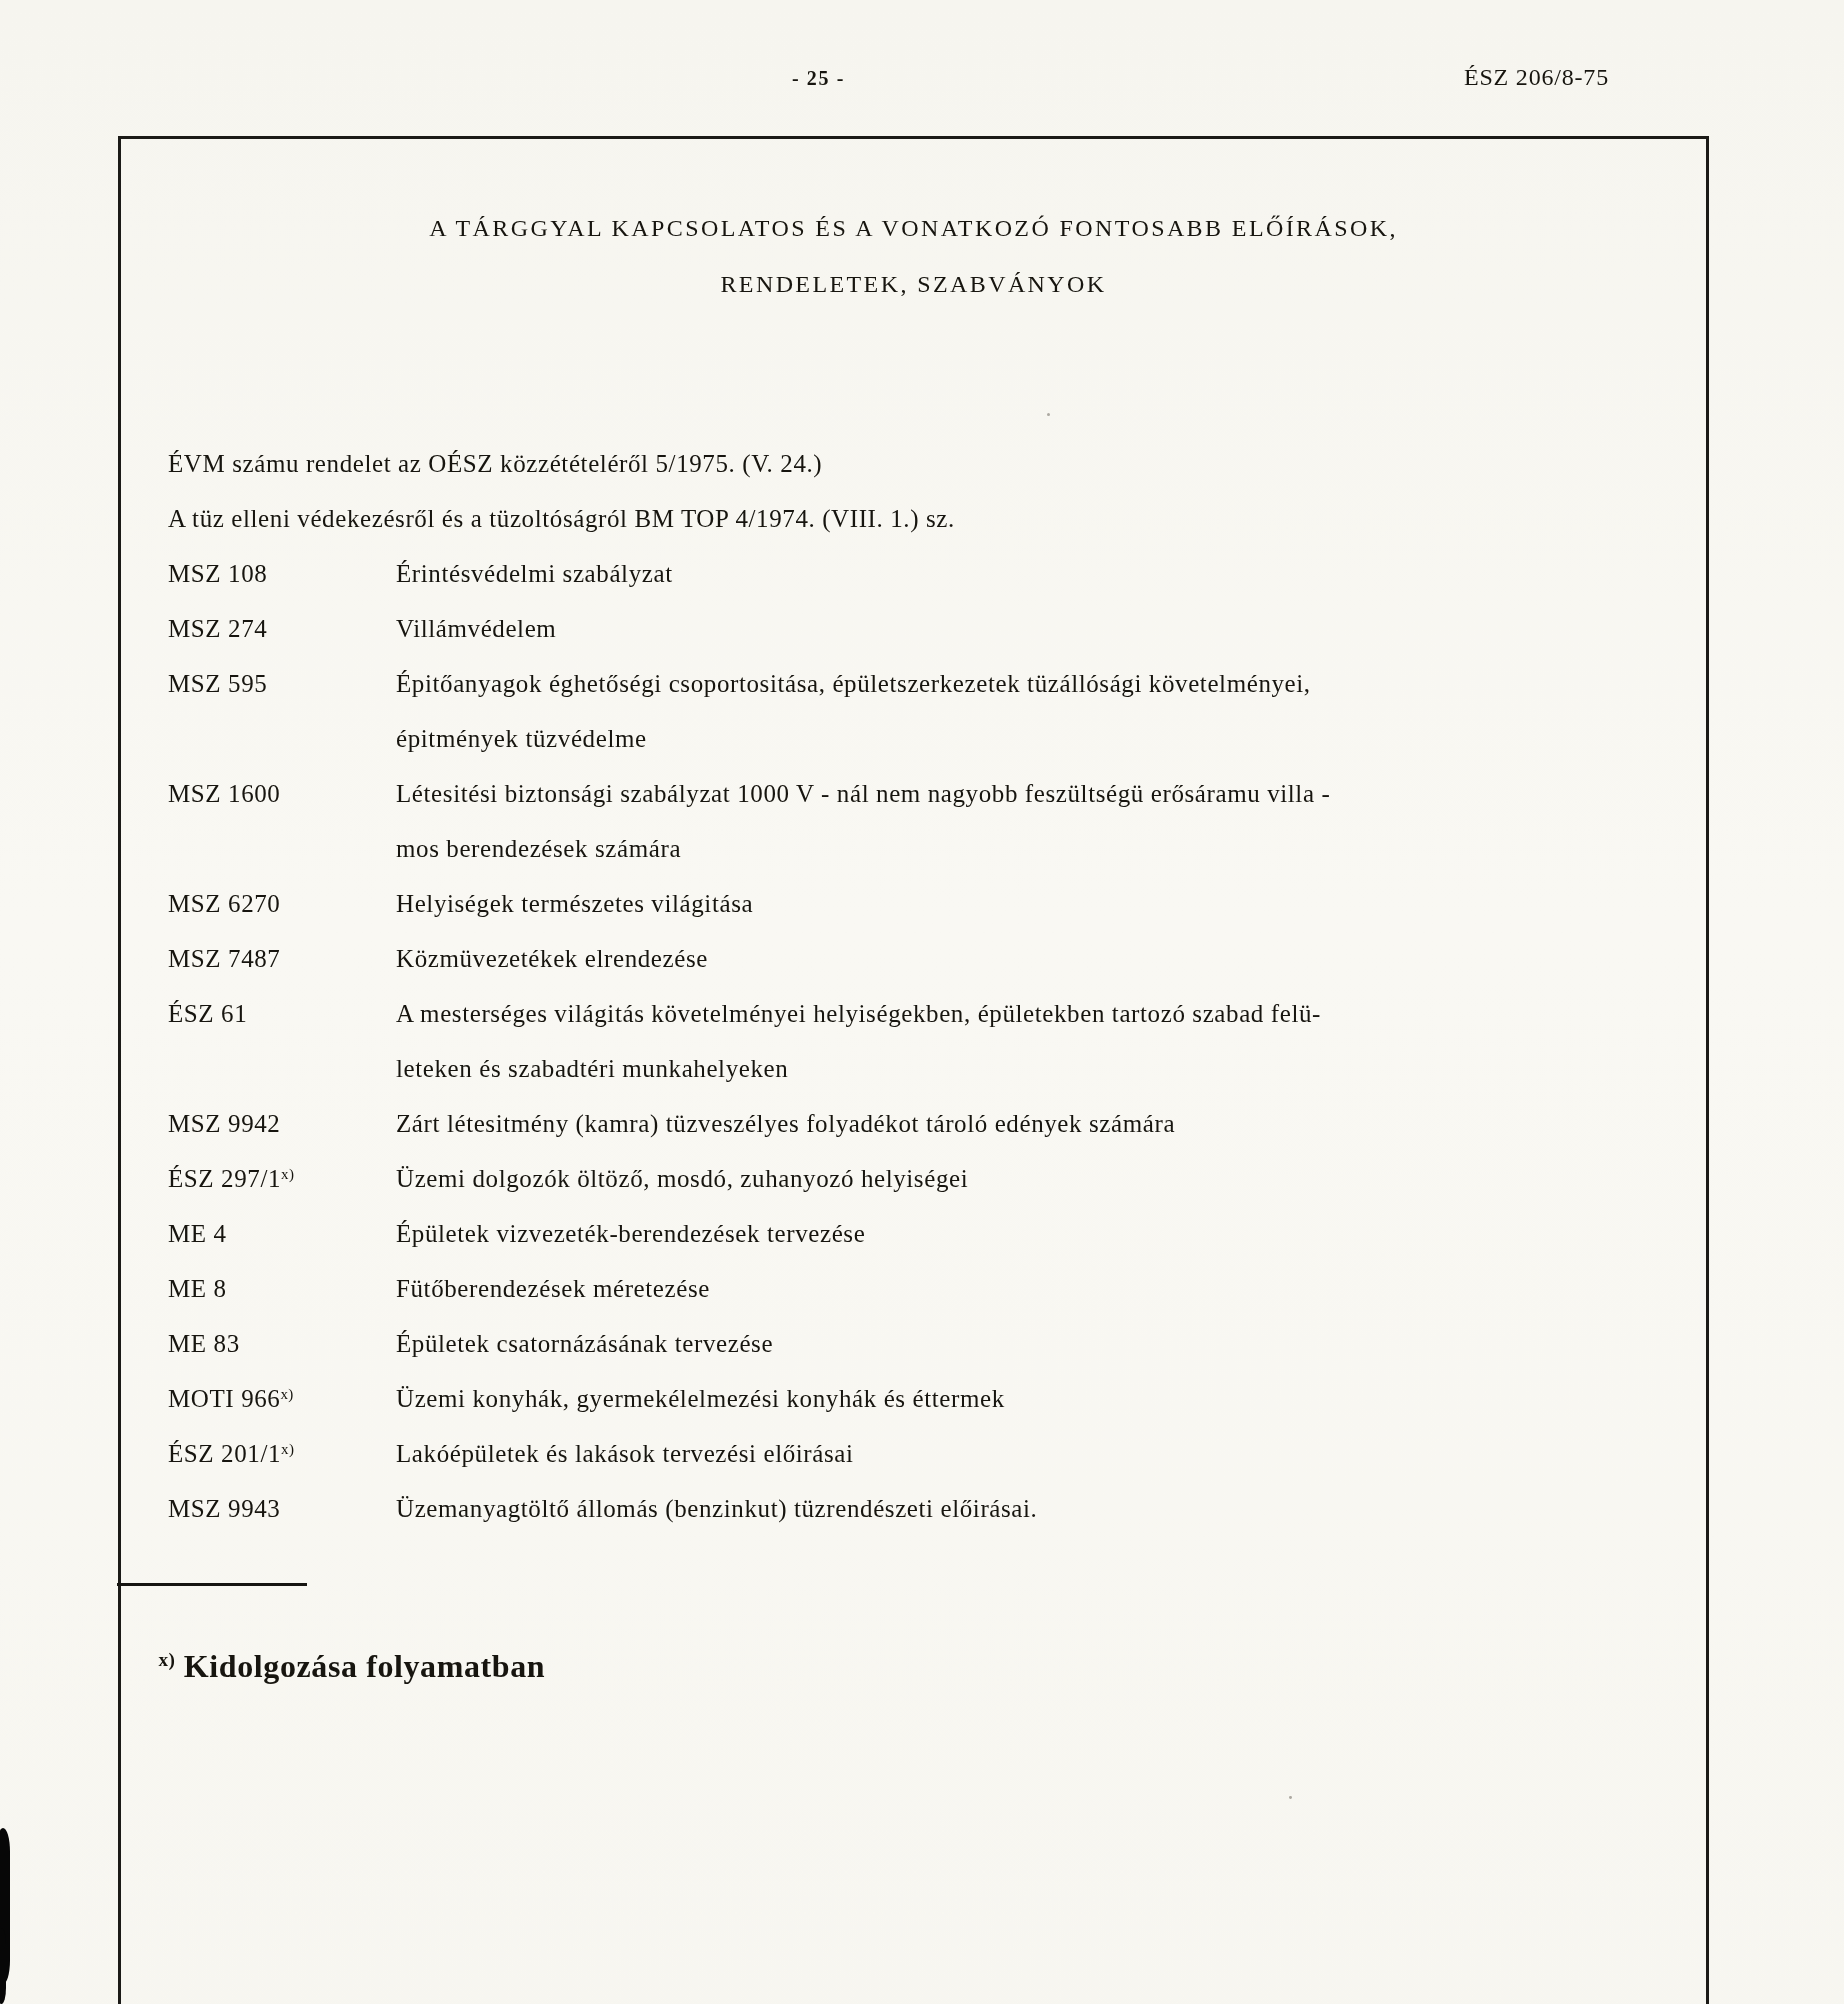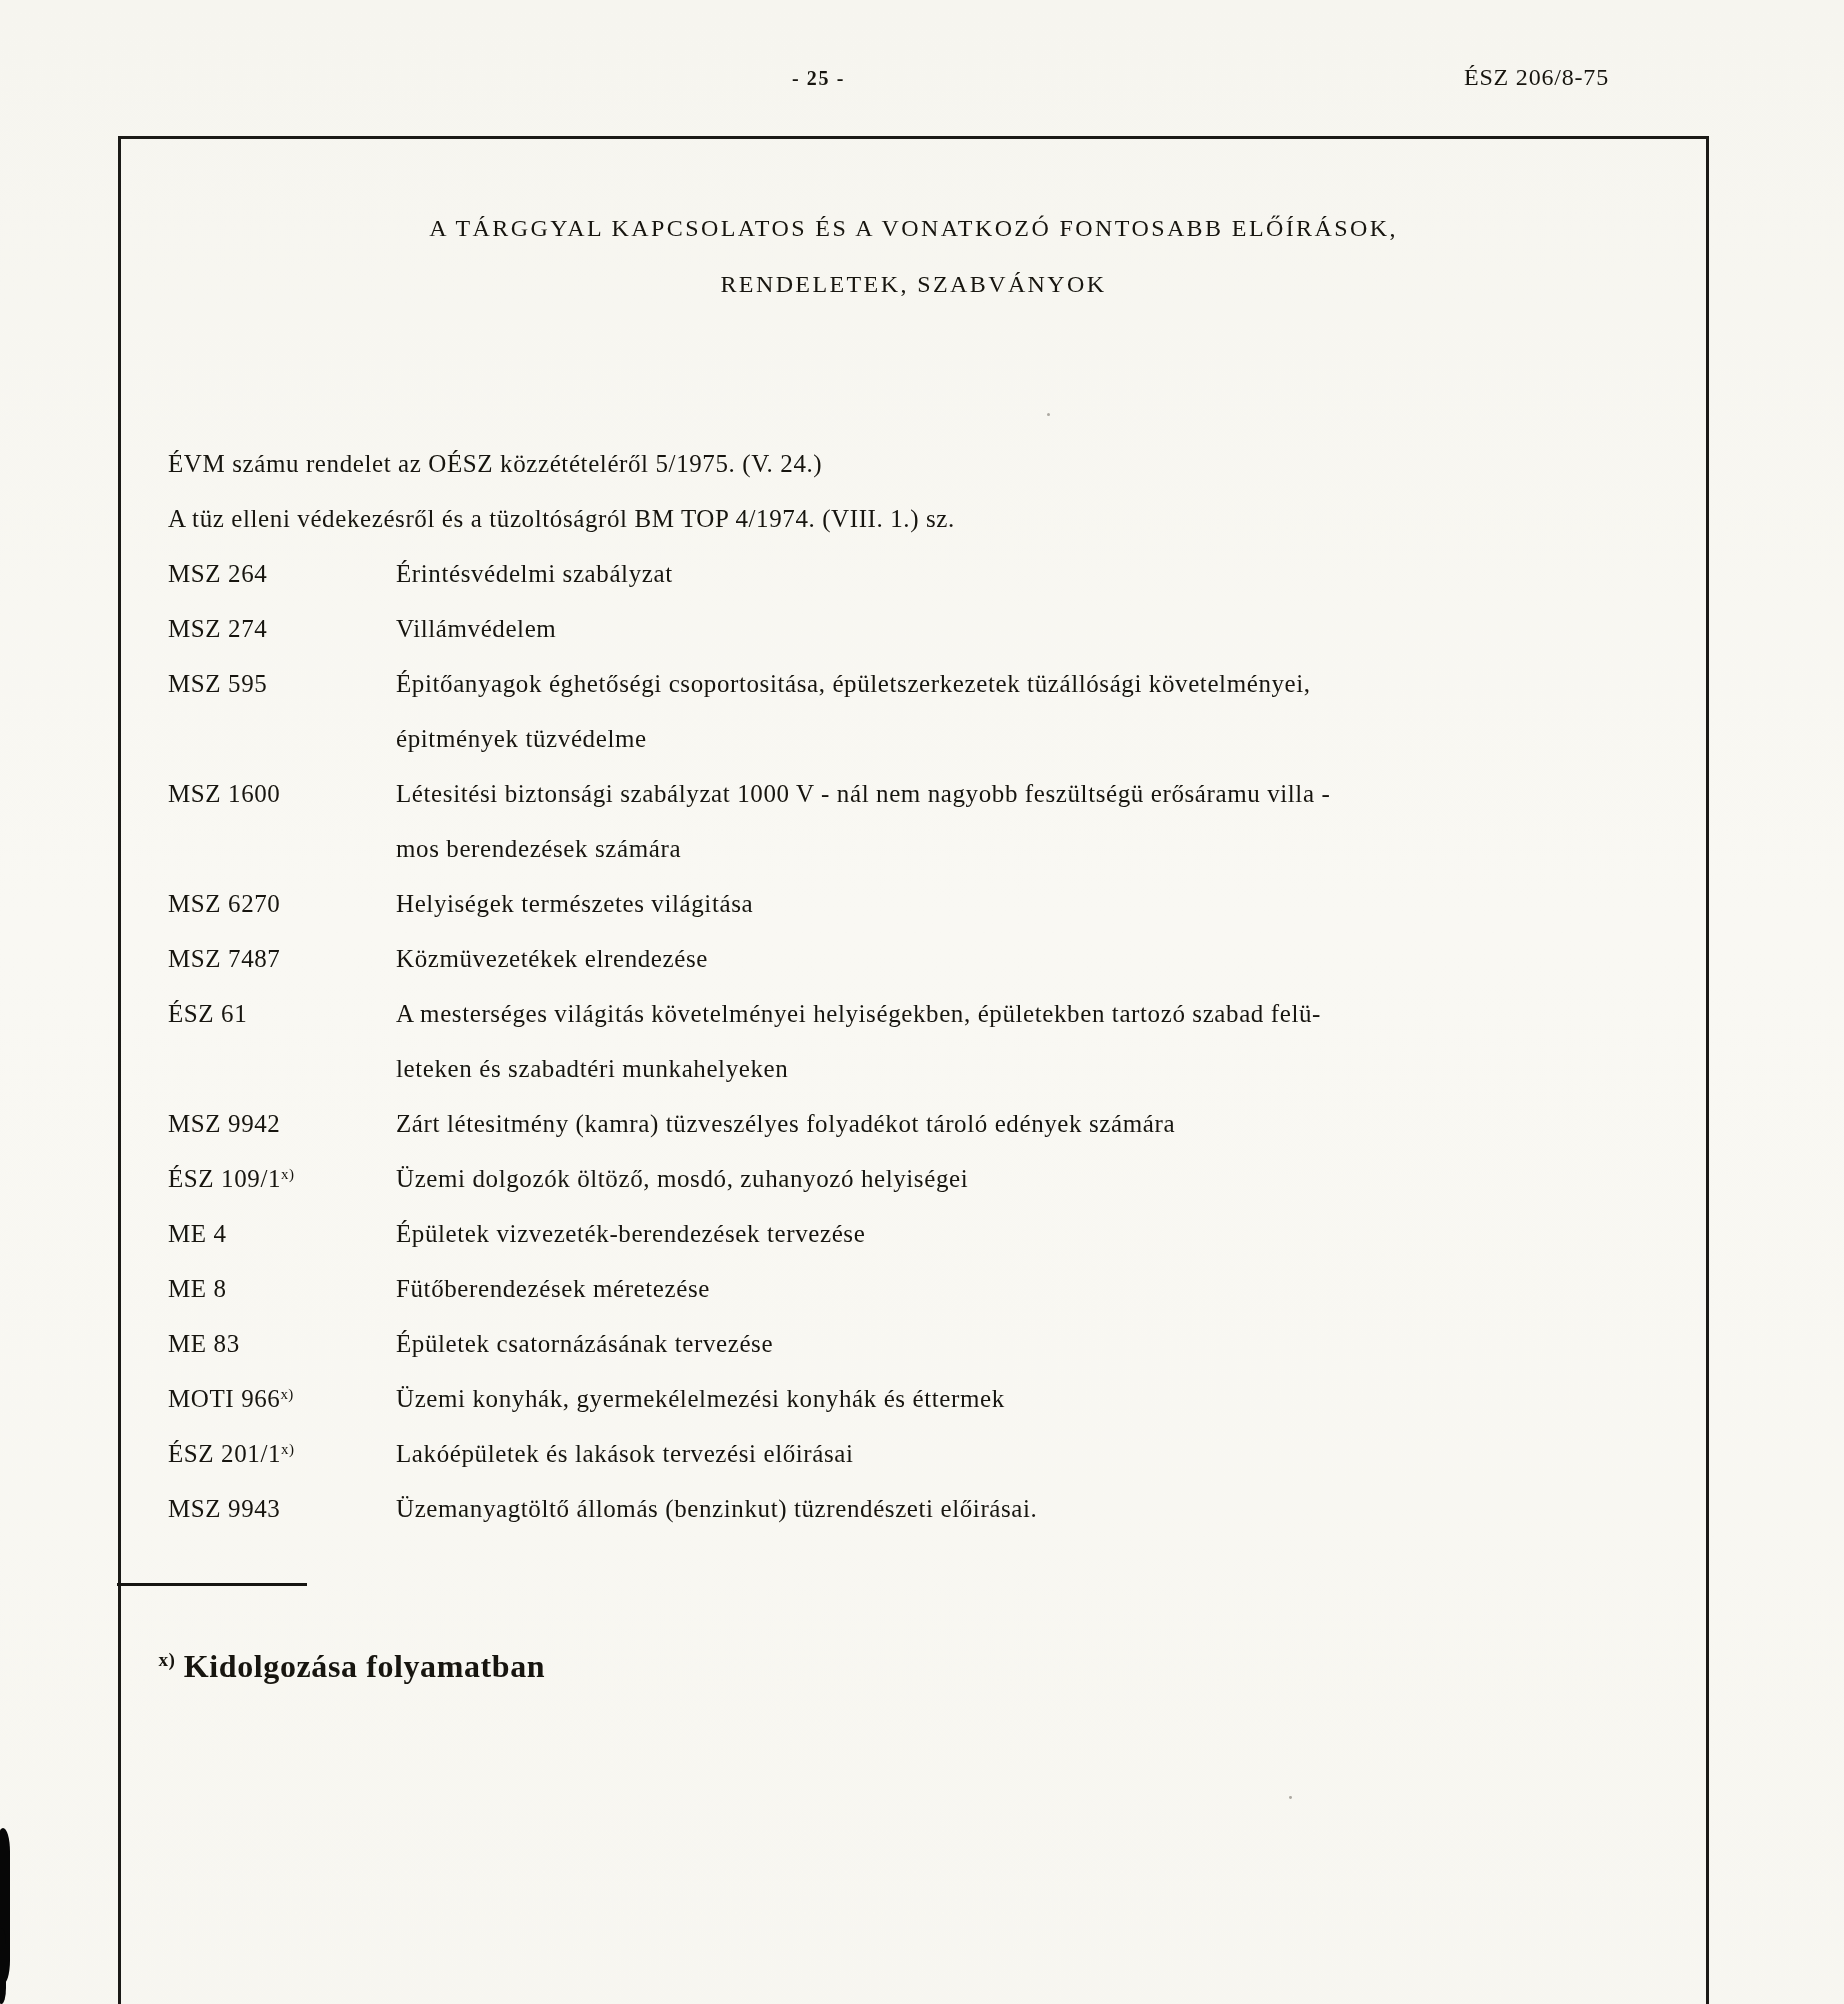--- a/index.html
+++ b/index.html
@@ -139,21 +139,21 @@
     <div class="intro-block">
 
     <div class="text-line">ÉVM számu rendelet az OÉSZ közzétételéről 5/1975. (V. 24.)</div>
         <div class="text-line">A tüz elleni védekezésről és a tüzoltóságról BM TOP 4/1974. (VIII. 1.) sz.</div>
       </div>
 
     <div class="standards-list">
 
   <div class="std-row">
     <div class="std-code">
-      <span>MSZ 264</span>
+      <span>MSZ 108</span>
     </div>
     <div class="std-desc">
             <div class="text-line">Érintésvédelmi szabályzat</div>
           </div>
   </div>
 
   <div class="std-row">
     <div class="std-code">
       <span>MSZ 274</span>
     </div>
@@ -214,21 +214,21 @@
     <div class="std-code">
       <span>MSZ 9942</span>
     </div>
     <div class="std-desc">
             <div class="text-line">Zárt létesitmény (kamra) tüzveszélyes folyadékot tároló edények számára</div>
           </div>
   </div>
 
   <div class="std-row">
     <div class="std-code">
-      <span>ÉSZ 109/1</span><span class="sup">x)</span>
+      <span>ÉSZ 297/1</span><span class="sup">x)</span>
     </div>
     <div class="std-desc">
             <div class="text-line">Üzemi dolgozók öltöző, mosdó, zuhanyozó helyiségei</div>
           </div>
   </div>
 
   <div class="std-row">
     <div class="std-code">
       <span>ME 4</span>
     </div>

